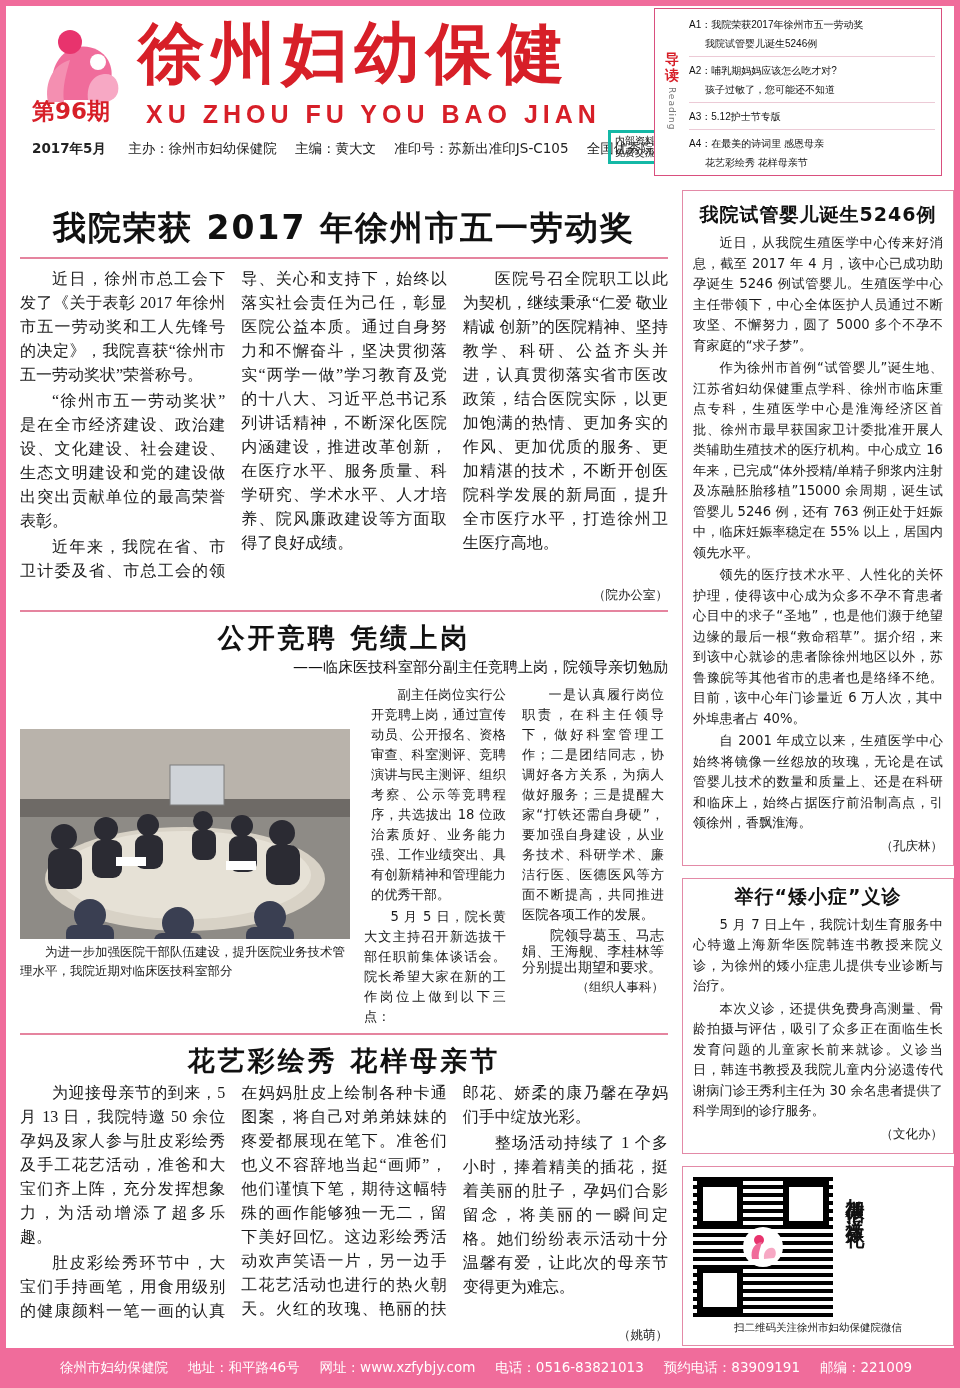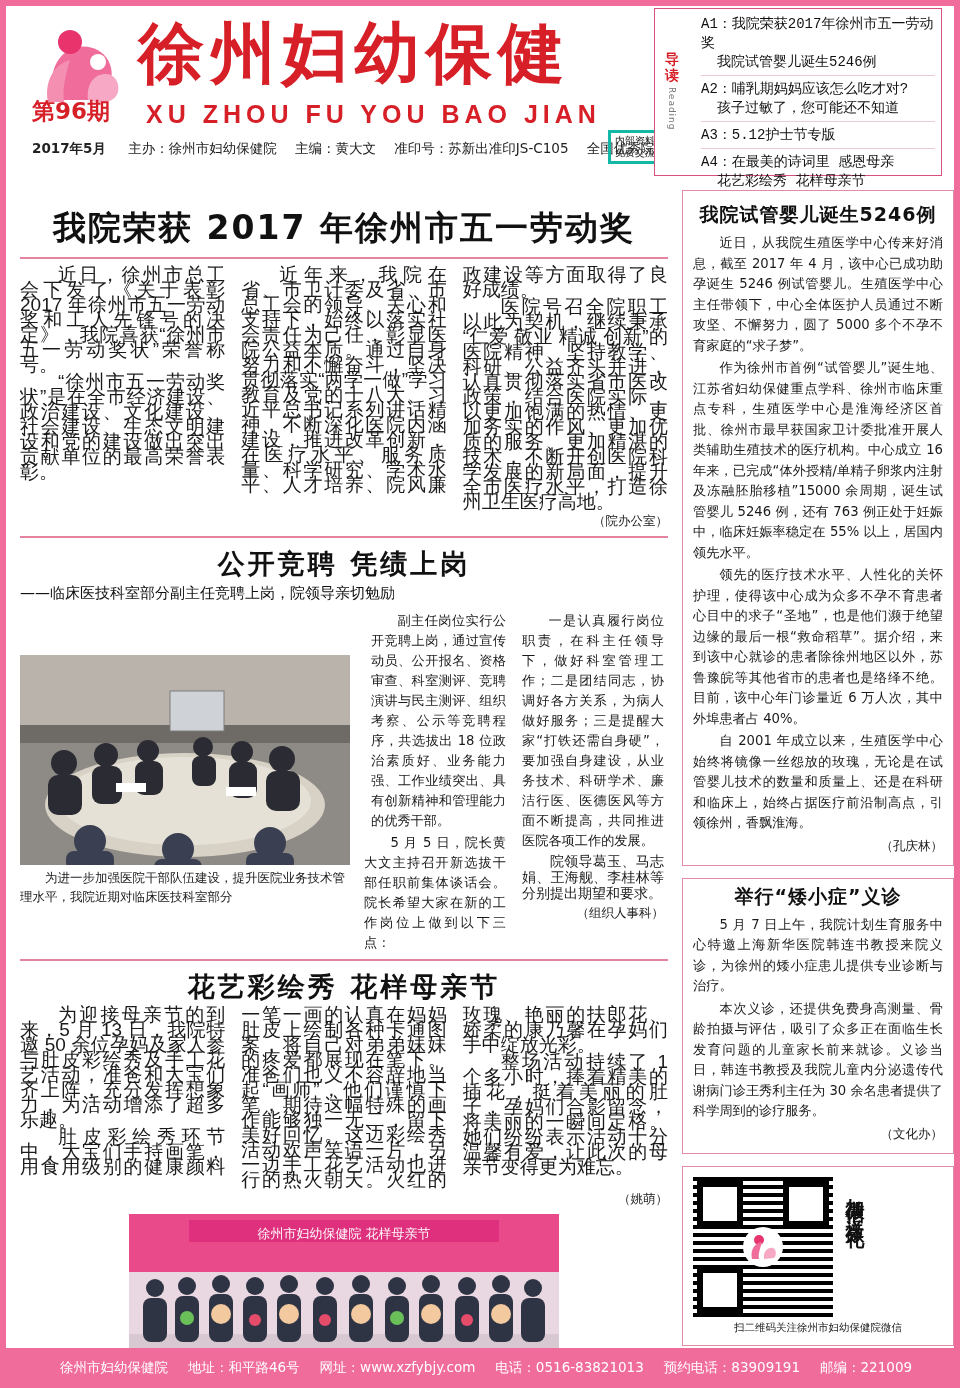--- a/index.html
+++ b/index.html
@@ -63,47 +63,47 @@
     position:absolute;left:4px;top:42px;width:26px;
     font-family:"DejaVu Sans", sans-serif;
     color:#d71f28;font-weight:bold;font-size:14px;line-height:16px;text-align:center;
   }
   .guide-label .en{
     display:block;font-size:9px;color:#777;font-weight:normal;
     writing-mode:vertical-rl;margin:4px auto 0 auto;letter-spacing:1px;
   }
   .guide-list{
     position:absolute;left:34px;top:6px;right:6px;
-    font-family:Liberation Mono, monospace;font-size:14px;line-height:19px;color:#111;margin-left:12px;
+    font-family:Liberation Sans, sans-serif;font-size:10px;line-height:19px;color:#111;
   }
   .guide-item{margin-bottom:3px;}
   .guide-item .k{color:#111;}
   .guide-item .sub{display:block;padding-left:16px;}
   .guide-sep{height:1px;background:#eccad6;margin:2px 0 4px 0;}
   .left-col{position:absolute;left:14px;top:190px;width:648px;}
   .right-col{position:absolute;left:676px;top:190px;width:272px;}
   
   .hl1{
     text-align:center;font-family:"DejaVu Sans", sans-serif;font-weight:bold;
     font-size:33px;letter-spacing:2px;color:#111;margin:16px 0 6px 0;
   }
   .rule{border:0;border-top:2px solid #e5849f;margin:6px 0 8px 0;}
   .hl2{
     text-align:center;font-family:"DejaVu Sans", sans-serif;font-weight:bold;
     font-size:27px;letter-spacing:3px;color:#111;margin:8px 0 2px 0;
   }
   .hl2-sub{
-    text-align:left;font-family:"DejaVu Sans", sans-serif;
+    text-align:right;font-family:"DejaVu Sans", sans-serif;
     font-size:15px;color:#111;margin:2px 0 8px 0;
   }
   
   .cols3{column-count:3;column-gap:16px;text-align:justify;}
   .cols3 p, .cols2 p{
-    margin:0 0 2px 0;font-size:19px;line-height:15px;
-    font-family:Liberation Sans, sans-serif;text-indent:2em;
+    margin:0 0 2px 0;font-size:16px;line-height:24px;
+    font-family:Liberation Serif, serif;text-indent:2em;
   }
   .byline{text-align:right;font-size:12.5px;font-family:"DejaVu Sans", sans-serif;margin-top:4px;}
   
   .photo{position:relative;overflow:hidden;background:#c9c9c9;}
   .cap{font-size:12.5px;line-height:19px;font-family:"DejaVu Sans", sans-serif;text-indent:2em;margin-top:3px;}
   
   .rbox{border:1px solid #e38aa7;padding:8px 10px 10px 10px;margin-bottom:12px;background:#fff;}
   .rhl{
     text-align:center;font-family:"DejaVu Sans", sans-serif;font-weight:bold;
     font-size:19px;color:#111;letter-spacing:1px;margin:2px 0 6px 0;line-height:26px;

